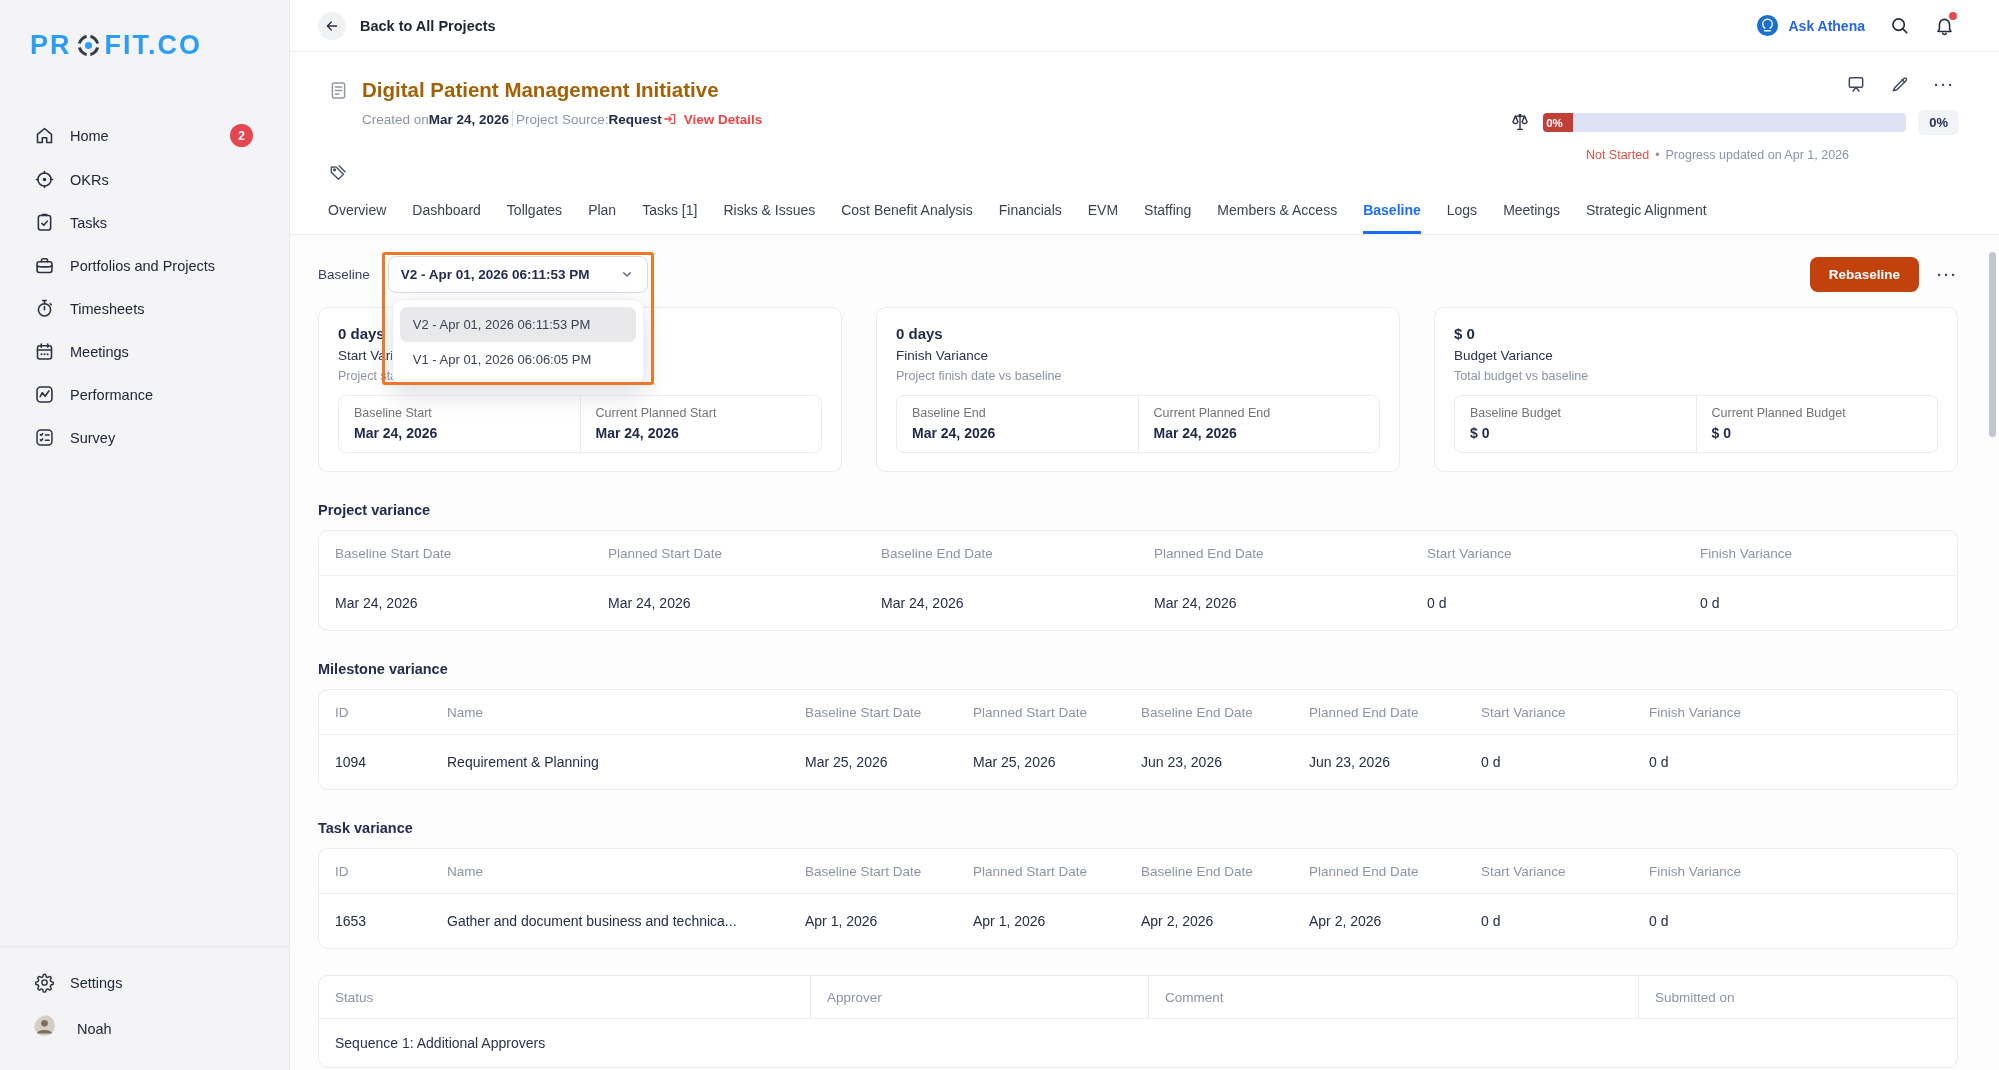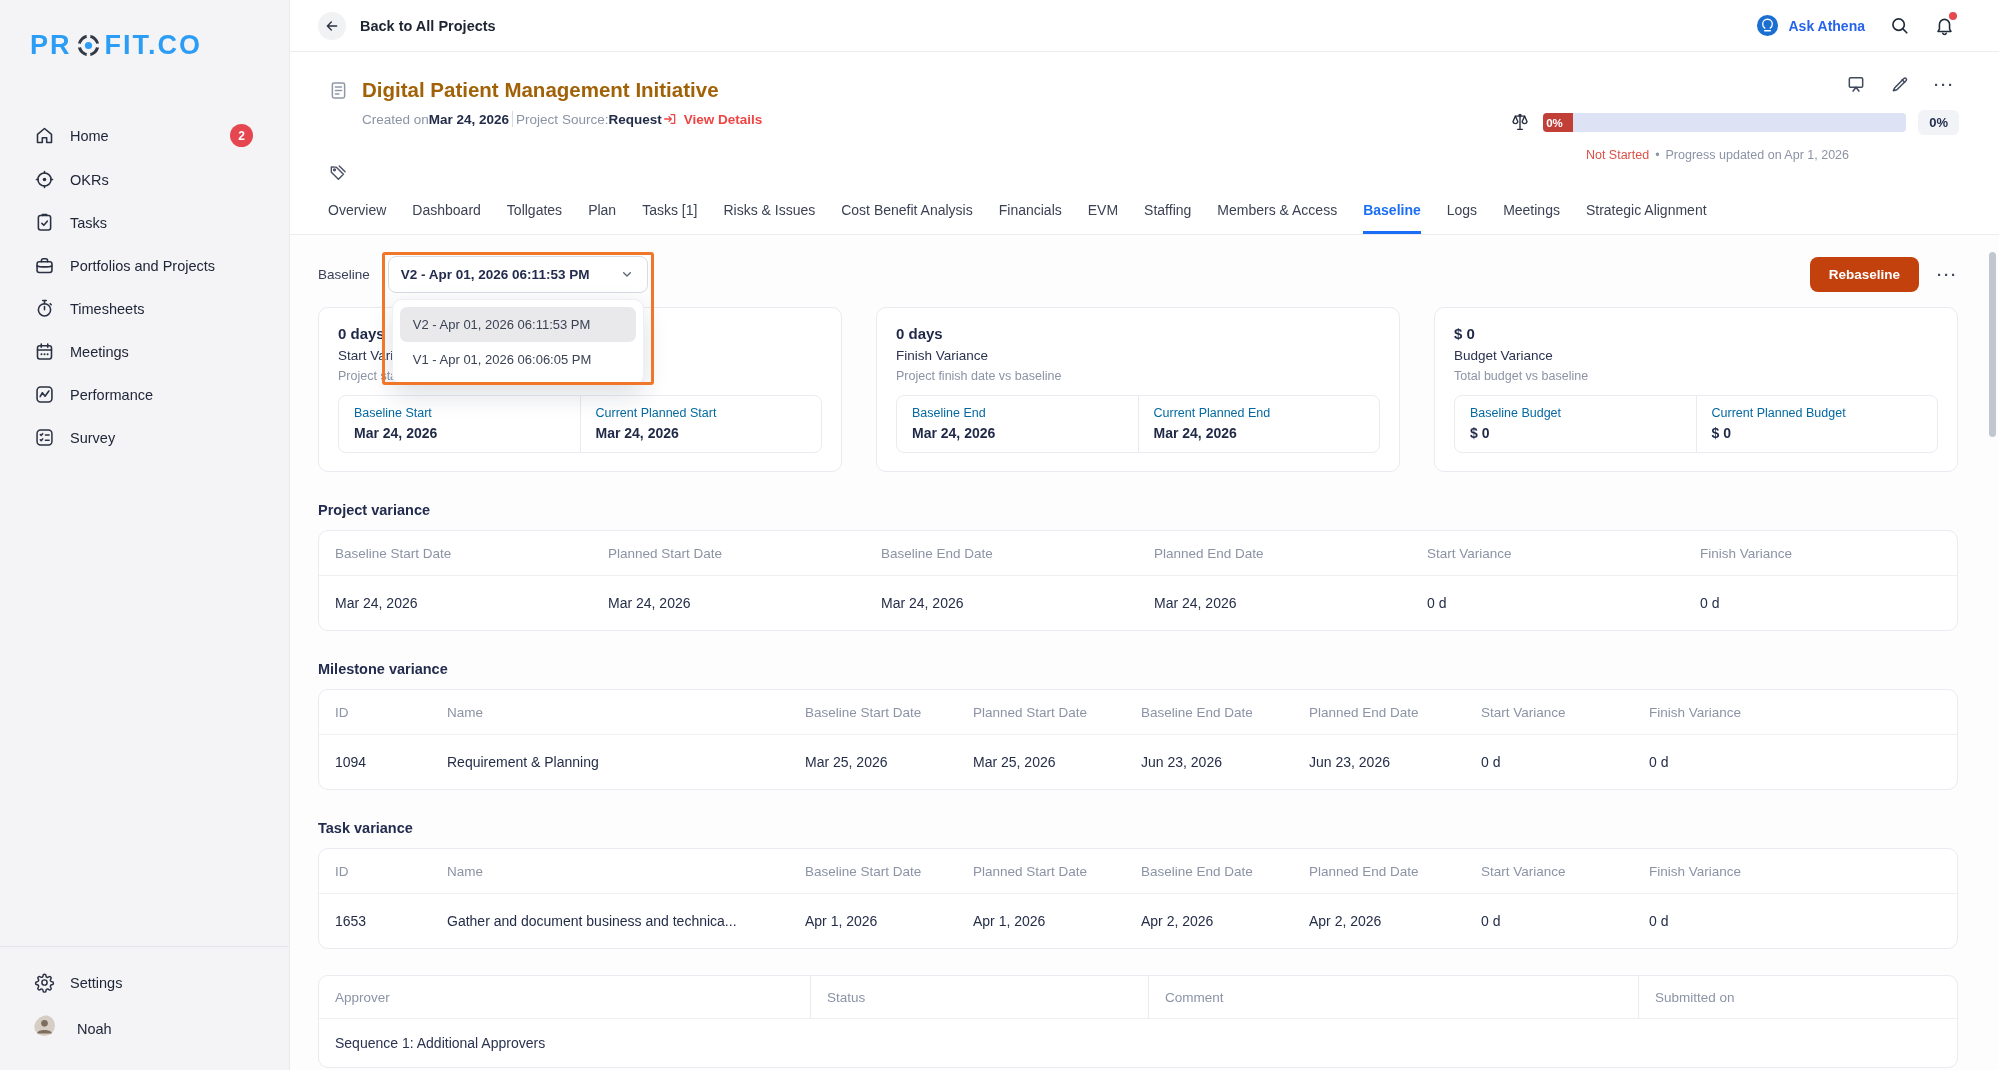--- a/index.html
+++ b/index.html
@@ -82,21 +82,21 @@
   .rebaseline-btn { background:#c2410c; color:#fff; border:none; font-family:inherit; font-size:13.5px; font-weight:700; padding:10px 19px; border-radius:8px; cursor:pointer; }
 
   .cards-row { display:flex; gap:34px; margin-top:14px; }
   .var-card { flex:1; background:#fff; border:1px solid #e9ebf0; border-radius:10px; padding:17px 19px 18px; }
   .card-value { font-size:15px; font-weight:700; color:#1f2947; }
   .card-label { font-size:13.5px; font-weight:500; color:#2a3350; margin-top:6px; }
   .card-desc { font-size:12.5px; color:#8b93a5; margin-top:6px; }
   .card-fields { display:flex; border:1px solid #e9ebf0; border-radius:8px; margin-top:12px; }
   .card-field { flex:1; padding:10px 15px 11px; }
   .card-field + .card-field { border-left:1px solid #e9ebf0; }
-  .field-label { font-size:12.5px; color:#0369a1; }
+  .field-label { font-size:12.5px; color:#737373; }
   .field-value { font-size:14px; font-weight:600; color:#1f2947; margin-top:5px; }
 
   .section-title { font-size:14.5px; font-weight:700; color:#232c4e; margin:30px 0 12px; }
   .table-card { background:#fff; border:1px solid #e9ebf0; border-radius:10px; overflow:hidden; }
   .t-head, .t-row { display:grid; align-items:center; }
   .t-head { border-bottom:1px solid #eef0f3; }
   .t-head > div { font-size:13.5px; color:#8b93a5; padding:15px 16px 14px; }
   .t-row > div { font-size:14px; color:#252e49; padding:19px 16px; white-space:nowrap; overflow:hidden; text-overflow:ellipsis; }
   .grid-6 { grid-template-columns:repeat(6,1fr); }
   .grid-8 { grid-template-columns:112px 358px 168px 168px 168px 172px 168px 1fr; }
@@ -458,22 +458,22 @@
           <div>Apr 1, 2026</div>
           <div>Apr 2, 2026</div>
           <div>Apr 2, 2026</div>
           <div>0 d</div>
           <div>0 d</div>
         </div>
       </div>
 
       <div class="table-card approver-table">
         <div class="t-head grid-approver">
+          <div>Status</div>
           <div>Approver</div>
-          <div>Status</div>
           <div>Comment</div>
           <div>Submitted on</div>
         </div>
         <div class="group-row">Sequence 1: Additional Approvers</div>
       </div>
 
     </section>
   </div>
 
   <div class="scroll-thumb"></div>

